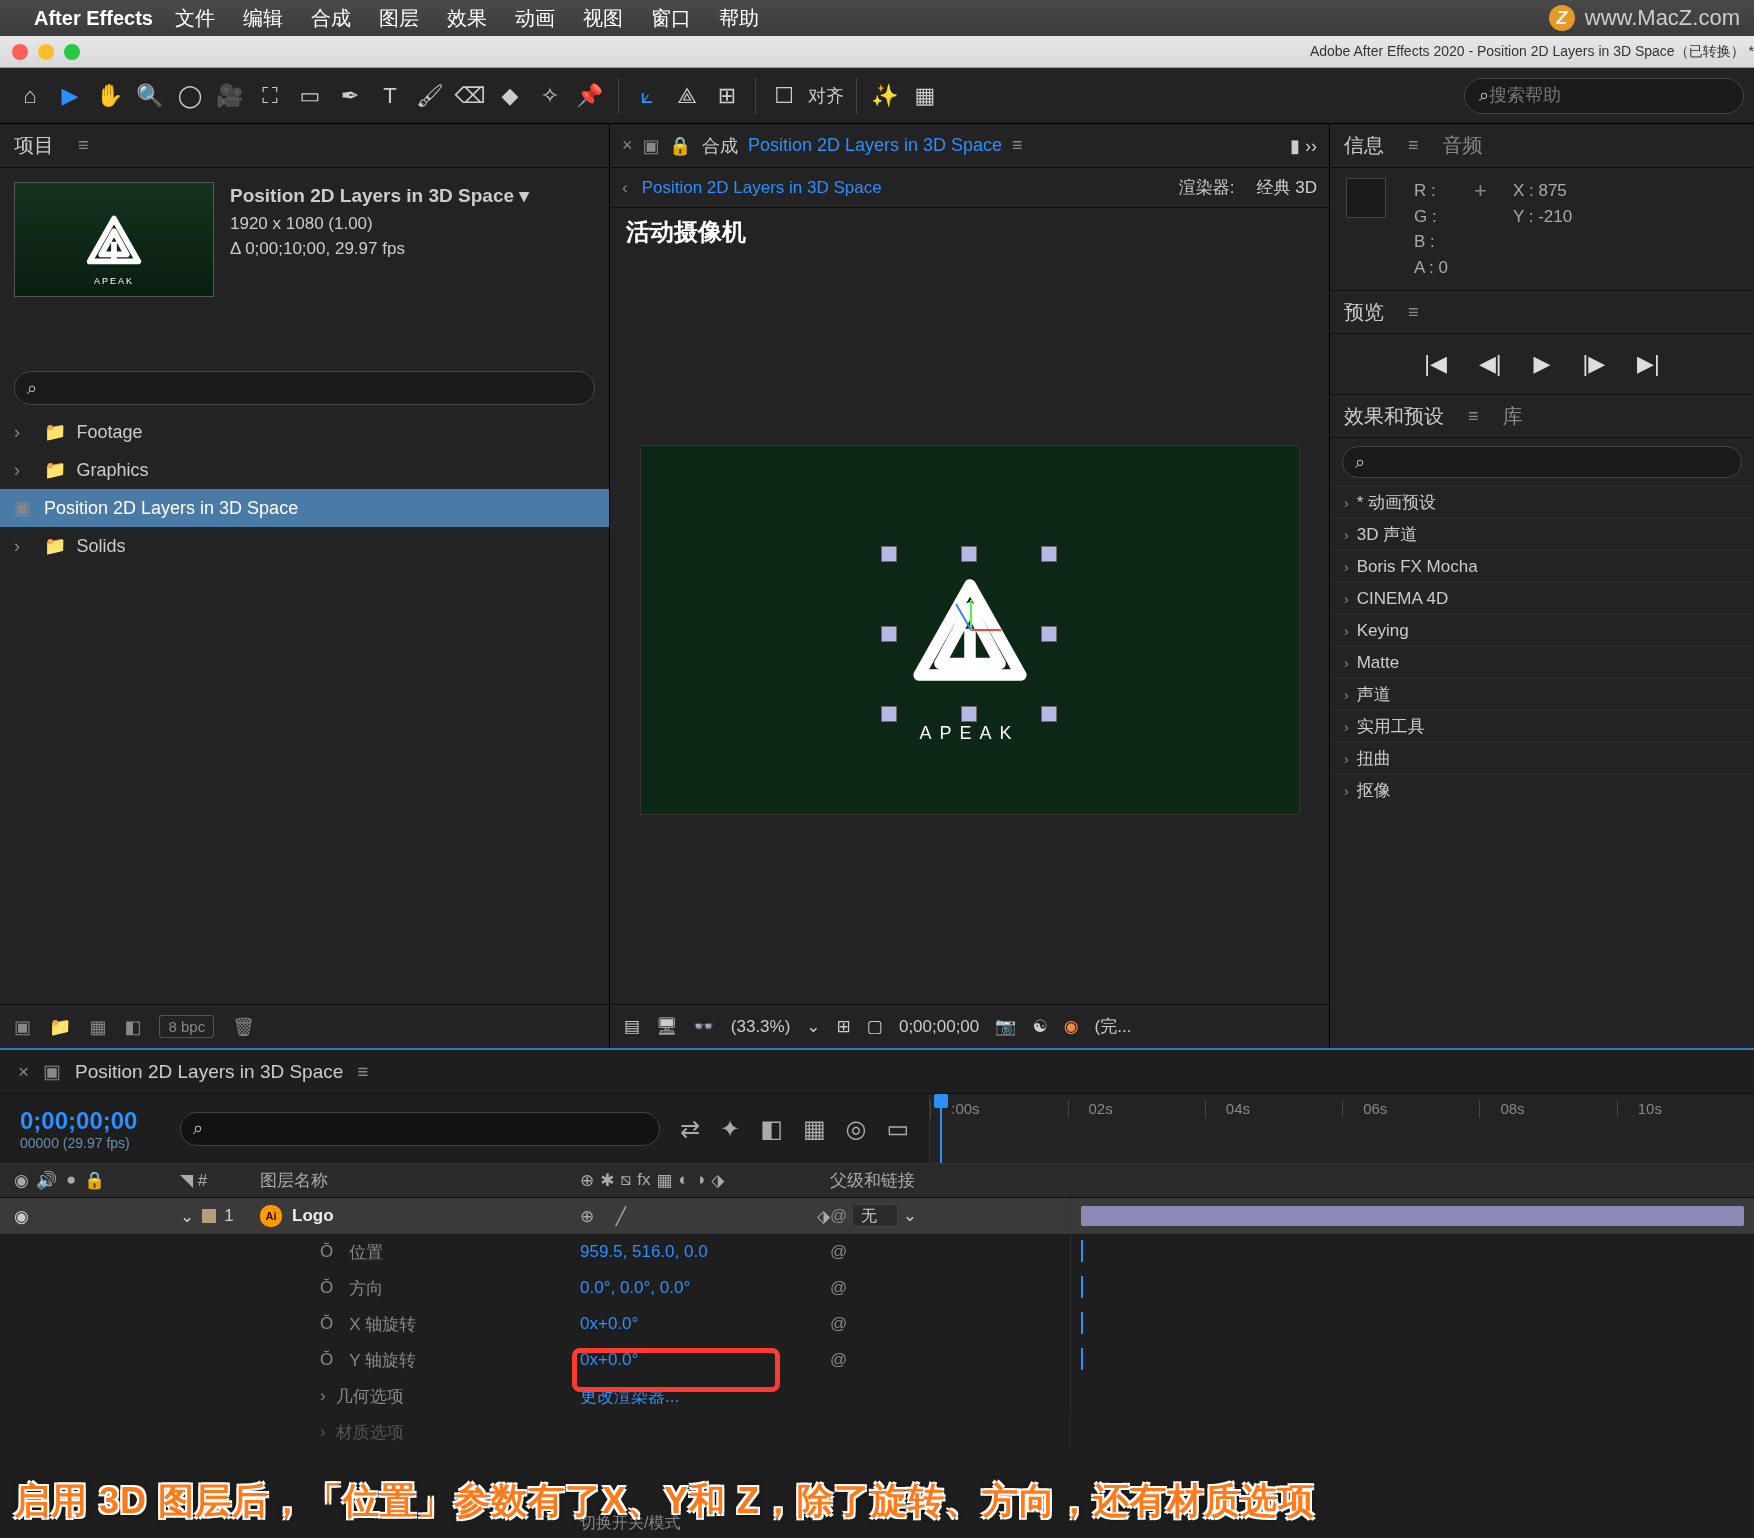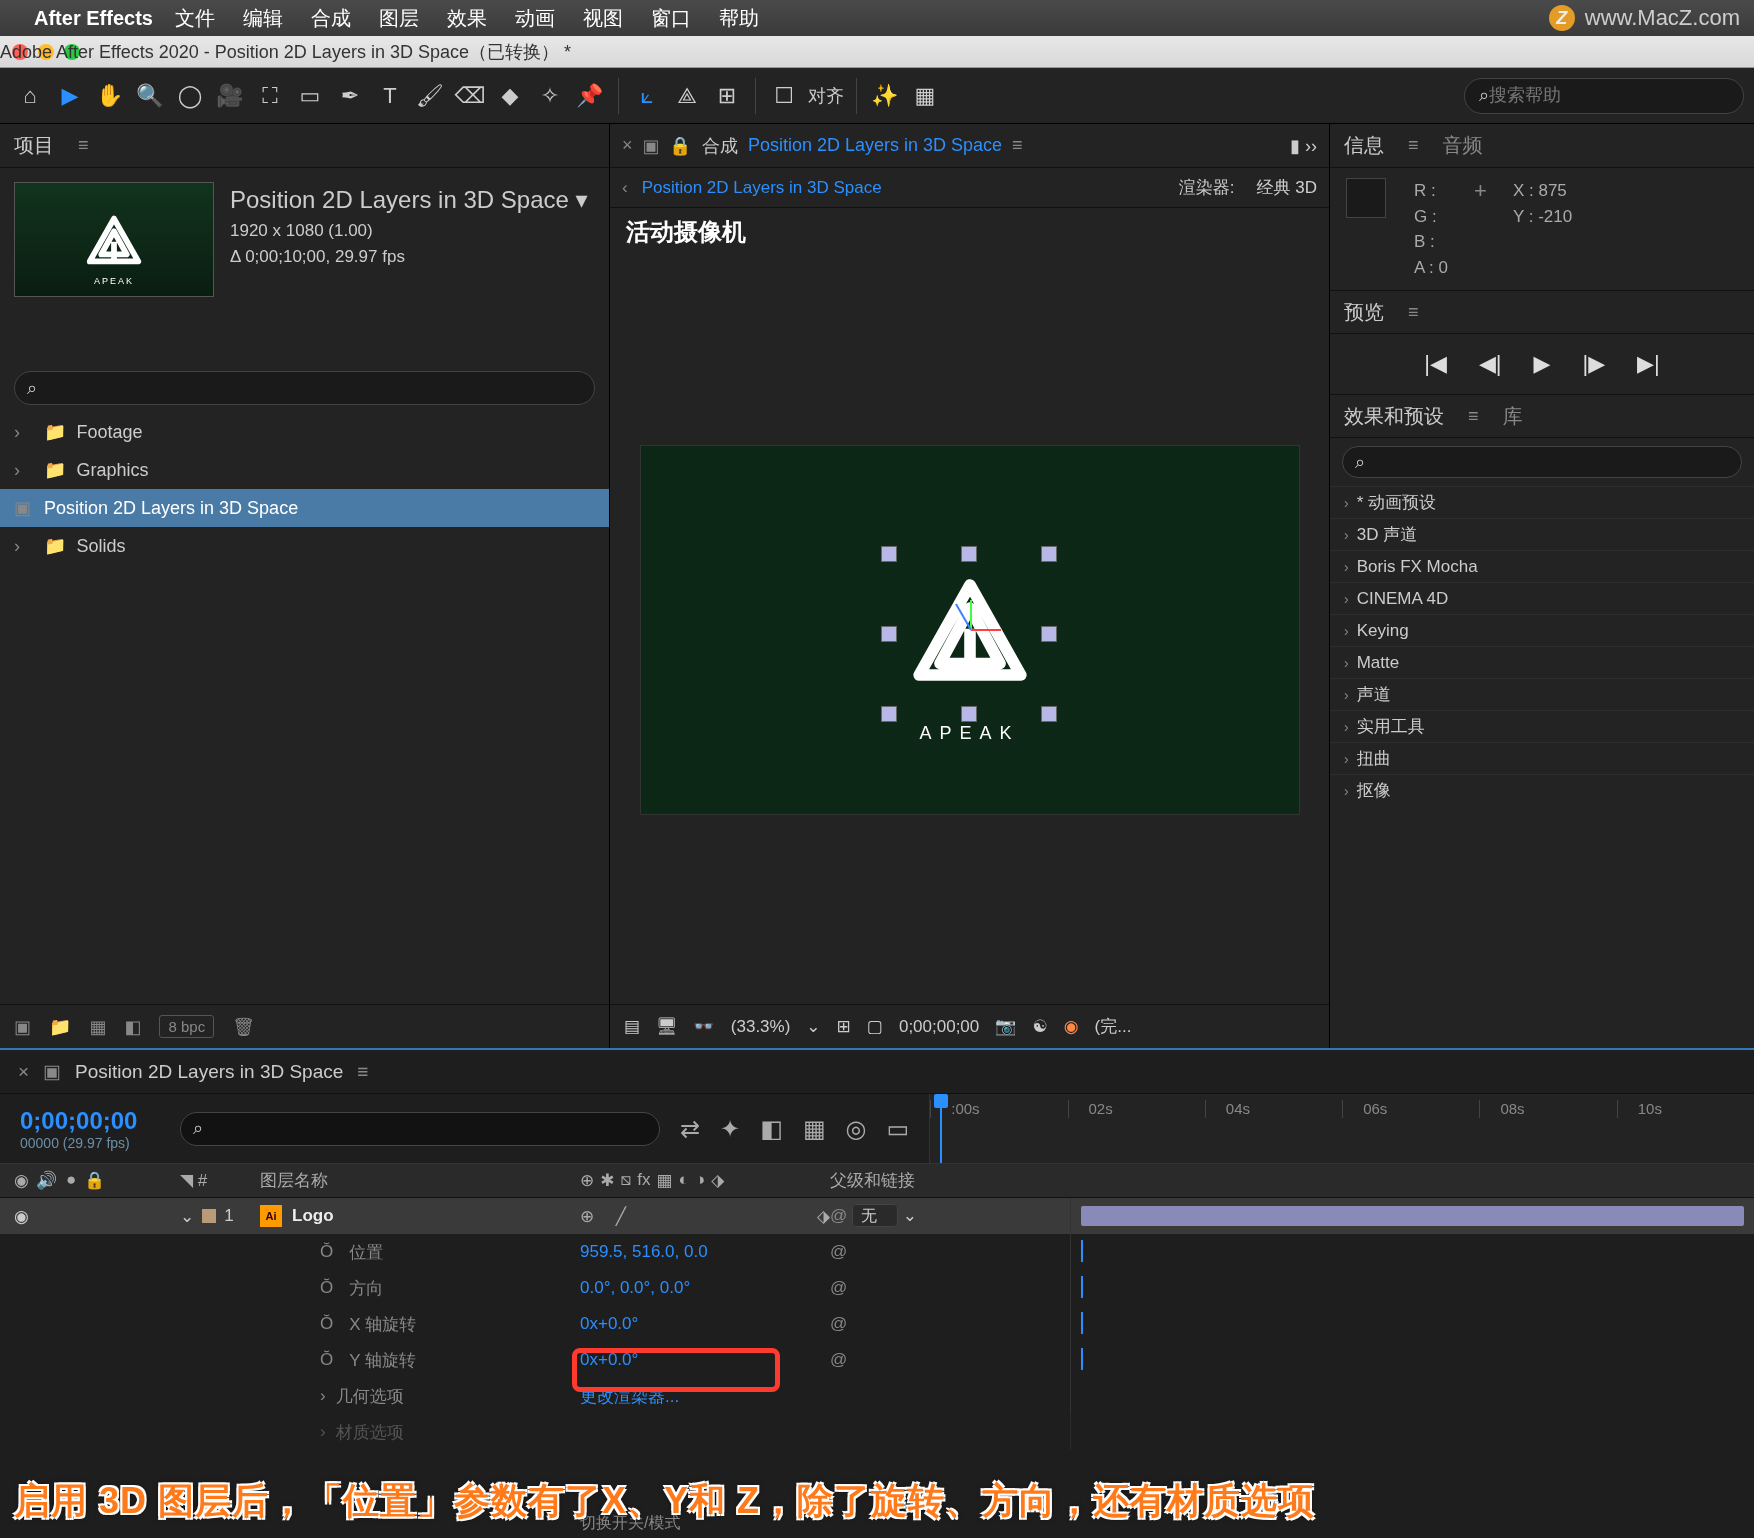--- a/index.html
+++ b/index.html
@@ -11,21 +11,21 @@
 .menubar .app { font-weight: 700; margin-right: 22px; }
 .menubar .m { margin-right: 28px; }
 .watermark { margin-left: auto; display:flex; align-items:center; gap:10px; opacity:.9; color:#ddd; font-size:22px;}
 .watermark .z { width:26px;height:26px;border-radius:50%;background:#f5a623;color:#fff;display:flex;align-items:center;justify-content:center;font-weight:700;font-style:italic;font-size:18px;}
 
 
 .winbar { height: 32px; background: linear-gradient(#e8e8e8,#d8d8d8); display:flex; align-items:center; padding:0 12px; position:relative; border-bottom:1px solid #999;}
 .traffic { display:flex; gap:10px;}
 .tl { width:16px;height:16px;border-radius:50%; }
 .tl.r{background:#ff5f57;} .tl.y{background:#ffbd2e;} .tl.g{background:#28c940;}
-.wintitle { position:absolute; left:0; right:0; text-align:left; color:#333; font-size:18px;}
+.wintitle { position:absolute; left:0; right:0; text-align:right; color:#333; font-size:14px;}
 
 
 .toolbar { height: 56px; background:#232323; display:flex; align-items:center; padding:0 10px; border-bottom:1px solid #000;}
 .tool { width:40px; height:40px; display:flex; align-items:center; justify-content:center; color:#ccc; font-size:22px; border-radius:4px;}
 .tool.active { color:#2a8fff;}
 .tool-sep { width:1px; height:36px; background:#444; margin:0 8px;}
 .searchbox { margin-left:auto; height:36px; border-radius:18px; background:#1a1a1a; display:flex; align-items:center; padding:0 14px; min-width:280px; border:1px solid #444;}
 .searchbox input { background:transparent; border:none; color:#ccc; font-size:18px; outline:none; flex:1;}
 .inline-label{color:#ccc;font-size:18px;margin:0 4px;}
 
@@ -37,21 +37,21 @@
 .panel-tab { color:#ccc; font-size:20px;}
 .panel-tab.dim { color:#888;}
 .menu3 { color:#888;}
 
 
 .proj-body{display:flex; padding:14px; gap:16px;}
 .thumb { width:200px; height:115px; background:linear-gradient(rgba(0,0,0,.3),rgba(0,0,0,.3)),linear-gradient(#1a4a2a,#0d2a18); border:1px solid #555; display:flex; align-items:center; justify-content:center; position:relative;}
 .logo-tri { width:60px;height:52px; }
 .logo-txt{position:absolute;bottom:10px;color:#fff;font-size:9px;letter-spacing:2px;}
 .proj-meta{color:#ccc;font-size:17px;line-height:1.5;}
-.proj-meta .title{font-weight:400;font-size:24px;}
+.proj-meta .title{font-weight:700;font-size:19px;}
 .proj-search{margin:60px 14px 8px;height:34px;border-radius:17px;background:#1a1a1a;display:flex;align-items:center;padding:0 12px;border:1px solid #444;}
 .tree-head{height:36px;background:#2e2e2e;border-top:1px solid #444;border-bottom:1px solid #111;display:flex;align-items:center;padding:0 14px;color:#aaa;font-size:18px;}
 .tree-head .icon-sm{margin-left:auto;}
 .tree-item{height:38px;display:flex;align-items:center;padding:0 14px;gap:10px;color:#ccc;font-size:18px;}
 .tree-item.selected{background:#4a7ba6;color:#fff;}
 .folder-i{color:#888;}
 .tree-footer{margin-top:auto;height:44px;background:#232323;border-top:1px solid #111;display:flex;align-items:center;padding:0 14px;gap:18px;color:#888;}
 .bpc-chip{font-size:15px;border:1px solid #555;padding:2px 8px;border-radius:3px;}
 
 
@@ -113,21 +113,21 @@
 .col-d{width:250px;display:flex;gap:6px;}
 .col-e{width:240px;}
 .col-f{flex:1;border-left:1px solid #333;}
 
 .tl-body{flex:1;position:relative;}
 .layerrow{display:flex;align-items:center;height:36px;font-size:17px;}
 .layerrow.main-layer{background:#3a3a3a;}
 .layerrow .col-a{color:#999;}
 .layerrow .col-c{display:flex;align-items:center;gap:10px;}
 .layerrow .name{color:#eee;font-weight:600;}
-.ai-icon{width:22px;height:22px;background:#ff9a00;color:#330000;display:flex;align-items:center;justify-content:center;font-size:11px;font-weight:700;border-radius:0;}
+.ai-icon{width:22px;height:22px;background:#ff9a00;color:#330000;display:flex;align-items:center;justify-content:center;font-size:11px;font-weight:700;border-radius:10px;}
 .propval{color:#2a8fff;}
 .hlred{position:absolute;border:5px solid #ff3b30;border-radius:8px;pointer-events:none;}
 .hl1{left:572px;top:150px;width:208px;height:44px;}
 .prop-ind{color:#888;padding-left:60px;}
 .stopwatch{color:#888;margin-right:6px;}
 .parent-dd{background:#2a2a2a;border:1px solid #444;padding:2px 20px 2px 8px;border-radius:4px;color:#ccc;font-size:16px;}
 .layer-bar-cell{flex:1;border-left:1px solid #333;position:relative;height:100%;}
 .layer-bar{position:absolute;left:10px;right:10px;top:8px;height:20px;background:#8a8ab8;border-radius:2px;}
 .tl-marker{position:absolute;left:10px;top:6px;width:2px;height:22px;background:#2a8fff;}
 

